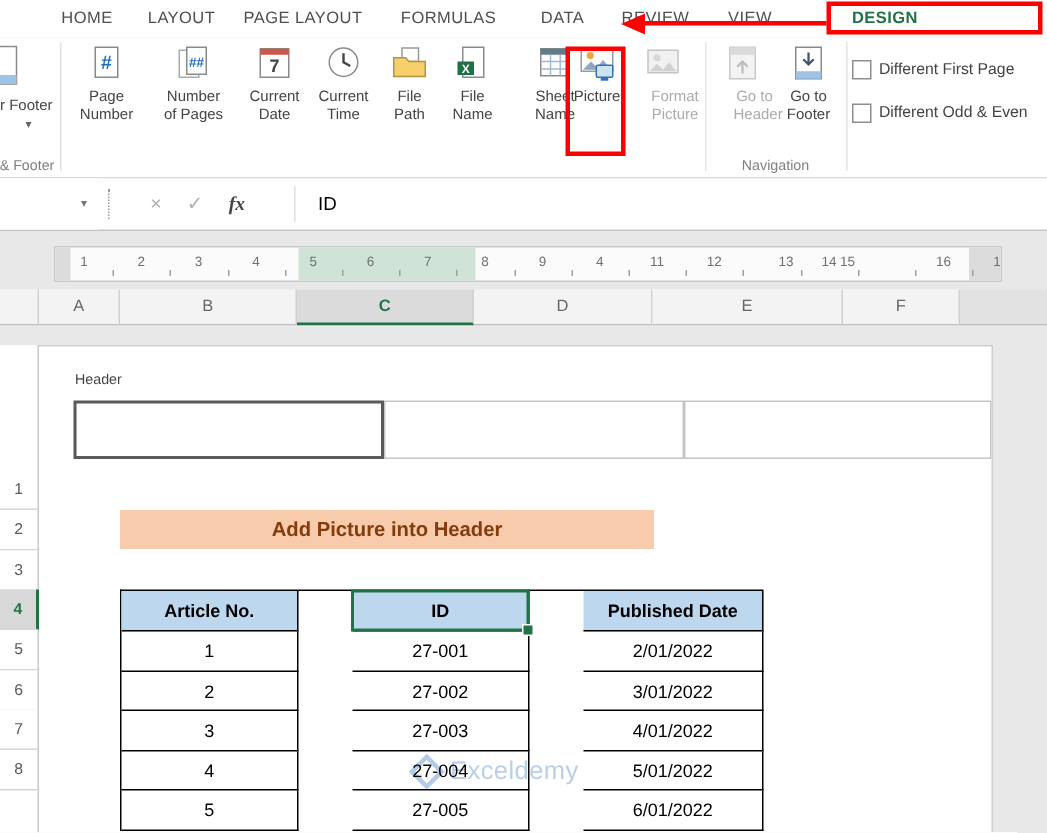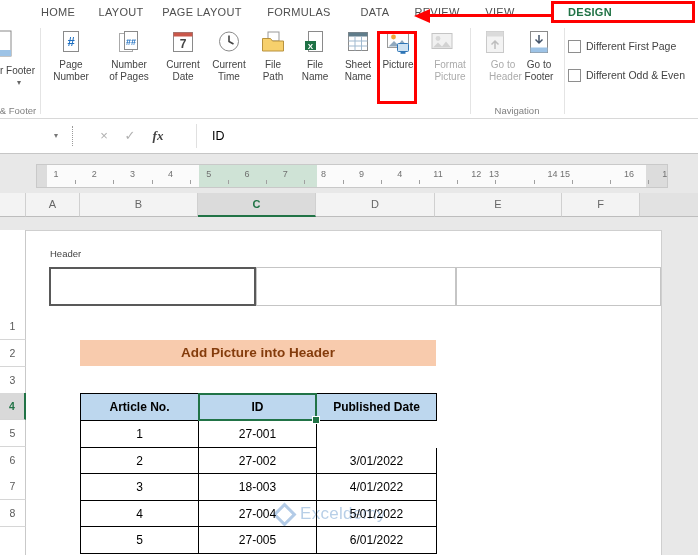--- a/index.html
+++ b/index.html
@@ -64,21 +64,21 @@
   .hbox.activebox{border:2px solid #595959;}
   .hbox.plain{border:1px solid #C5C5C5;}
   .titlecell{position:absolute;left:80px;top:123px;width:356px;height:26px;background:#F8CBAD;z-index:2;
              text-align:center;line-height:26px;font-size:13.5px;font-weight:bold;color:#843C0C;}
   .watermark{position:absolute;left:276px;top:287px;display:flex;align-items:center;gap:7px;z-index:2;opacity:.95;}
   .wm-diamond{width:11px;height:11px;border:3px solid #AFC9E6;transform:rotate(45deg);background:#fff;}
   .wm-text{font-size:17px;font-weight:normal;color:#B5CDE6;letter-spacing:.3px;}
 
   
   .xltable{position:absolute;left:80px;top:176px;border-top:1px solid #000;border-left:1px solid #000;z-index:3;}
-  .xlrow{display:flex;}
+  .xlrow{display:flex;gap:36px;}
   .xlcell{box-sizing:border-box;border-right:1px solid #000;border-bottom:1px solid #000;text-align:center;
           font-size:12px;color:#000;height:26.6px;line-height:26.6px;position:relative;background:transparent;}
   .c1{width:118px;}.c2{width:118px;}.c3{width:120px;}
   .xlrow.head .xlcell{height:27px;line-height:27px;background:#BDD7EE;font-weight:bold;}
   .selbox{position:absolute;left:-1px;top:-1px;right:-1px;bottom:-1px;border:2px solid #217346;pointer-events:none;}
   .handle{position:absolute;right:-4px;bottom:-4px;width:6px;height:6px;background:#217346;border:1px solid #fff;z-index:4;}
 
   
   .anno-box{position:absolute;border:3px solid #FF0000;box-sizing:border-box;z-index:10;background:transparent;}
   .anno-line{position:absolute;height:3px;background:#FF0000;z-index:10;}
@@ -177,21 +177,21 @@
         <svg width="26" height="26" viewBox="0 0 26 26">
             <rect x="6.5" y="2.5" width="14" height="20" fill="#fff" stroke="#8A8A8A"></rect>
             <rect x="3" y="12" width="11" height="9" fill="#1E7145"></rect>
             <text x="8.5" y="19.5" font-size="8" font-weight="bold" fill="#fff" text-anchor="middle">X</text>
           </svg>
       </span>
       <span class="bl">File</span>
       <span class="bl">Name</span>
     </div>
 
-    <div class="rbtn" style="left:336px;width:44px">
+    <div class="rbtn" style="left:348px;width:44px">
       <span class="ricon">
         <svg width="26" height="26" viewBox="0 0 26 26">
             <rect x="3.5" y="3.5" width="19" height="18" fill="#fff" stroke="#8A8A8A"></rect>
             <rect x="3.5" y="3.5" width="19" height="4" fill="#607D8B"></rect>
             <path d="M3.5 12 h19 M3.5 17 h19 M10 7.5 v14 M16.5 7.5 v14" stroke="#9FB9D0" fill="none"></path>
           </svg>
       </span>
       <span class="bl">Sheet</span>
       <span class="bl">Name</span>
     </div>
@@ -295,21 +295,21 @@
         <span class="ruler-num" style="left: 286.4px;">8</span>
         <span class="ruler-tick" style="left: 305.5px;"></span>
         <span class="ruler-num" style="left: 324.6px;">9</span>
         <span class="ruler-tick" style="left: 343.7px;"></span>
         <span class="ruler-num" style="left: 362.8px;">4</span>
         <span class="ruler-tick" style="left: 381.9px;"></span>
         <span class="ruler-num" style="left: 401px;">11</span>
         <span class="ruler-tick" style="left: 420.1px;"></span>
         <span class="ruler-num" style="left: 439.2px;">12</span>
         <span class="ruler-tick" style="left: 458.3px;"></span>
-        <span class="ruler-num" style="left: 457px;">13</span>
+        <span class="ruler-num" style="left: 487px;">13</span>
         <span class="ruler-tick" style="left: 496.5px;"></span>
         <span class="ruler-num" style="left: 515.6px;">14</span>
         <span class="ruler-tick" style="left: 534.7px;"></span>
         <span class="ruler-num" style="left: 528px;">15</span>
         <span class="ruler-tick" style="left: 572.9px;"></span>
         <span class="ruler-num" style="left: 592px;">16</span>
         <span class="ruler-tick" style="left: 611.1px;"></span>
         <span class="ruler-num" style="left: 630.2px;">17</span>
       </div>
   </div>
@@ -356,29 +356,30 @@
         <div class="xlcell c2">
           <span>ID</span>
           <span class="selbox"></span>
           <span class="handle"></span>
         </div>
         <div class="xlcell c3">Published Date</div>
       </div>
       <div class="xlrow">
         <div class="xlcell c1">1</div>
         <div class="xlcell c2">27-001</div>
+        <div class="xlcell c3">2/01/2022</div>
       </div>
       <div class="xlrow">
         <div class="xlcell c1">2</div>
         <div class="xlcell c2">27-002</div>
         <div class="xlcell c3">3/01/2022</div>
       </div>
       <div class="xlrow">
         <div class="xlcell c1">3</div>
-        <div class="xlcell c2">18-003</div>
+        <div class="xlcell c2">27-003</div>
         <div class="xlcell c3">4/01/2022</div>
       </div>
       <div class="xlrow">
         <div class="xlcell c1">4</div>
         <div class="xlcell c2">27-004</div>
         <div class="xlcell c3">5/01/2022</div>
       </div>
       <div class="xlrow">
         <div class="xlcell c1">5</div>
         <div class="xlcell c2">27-005</div>

